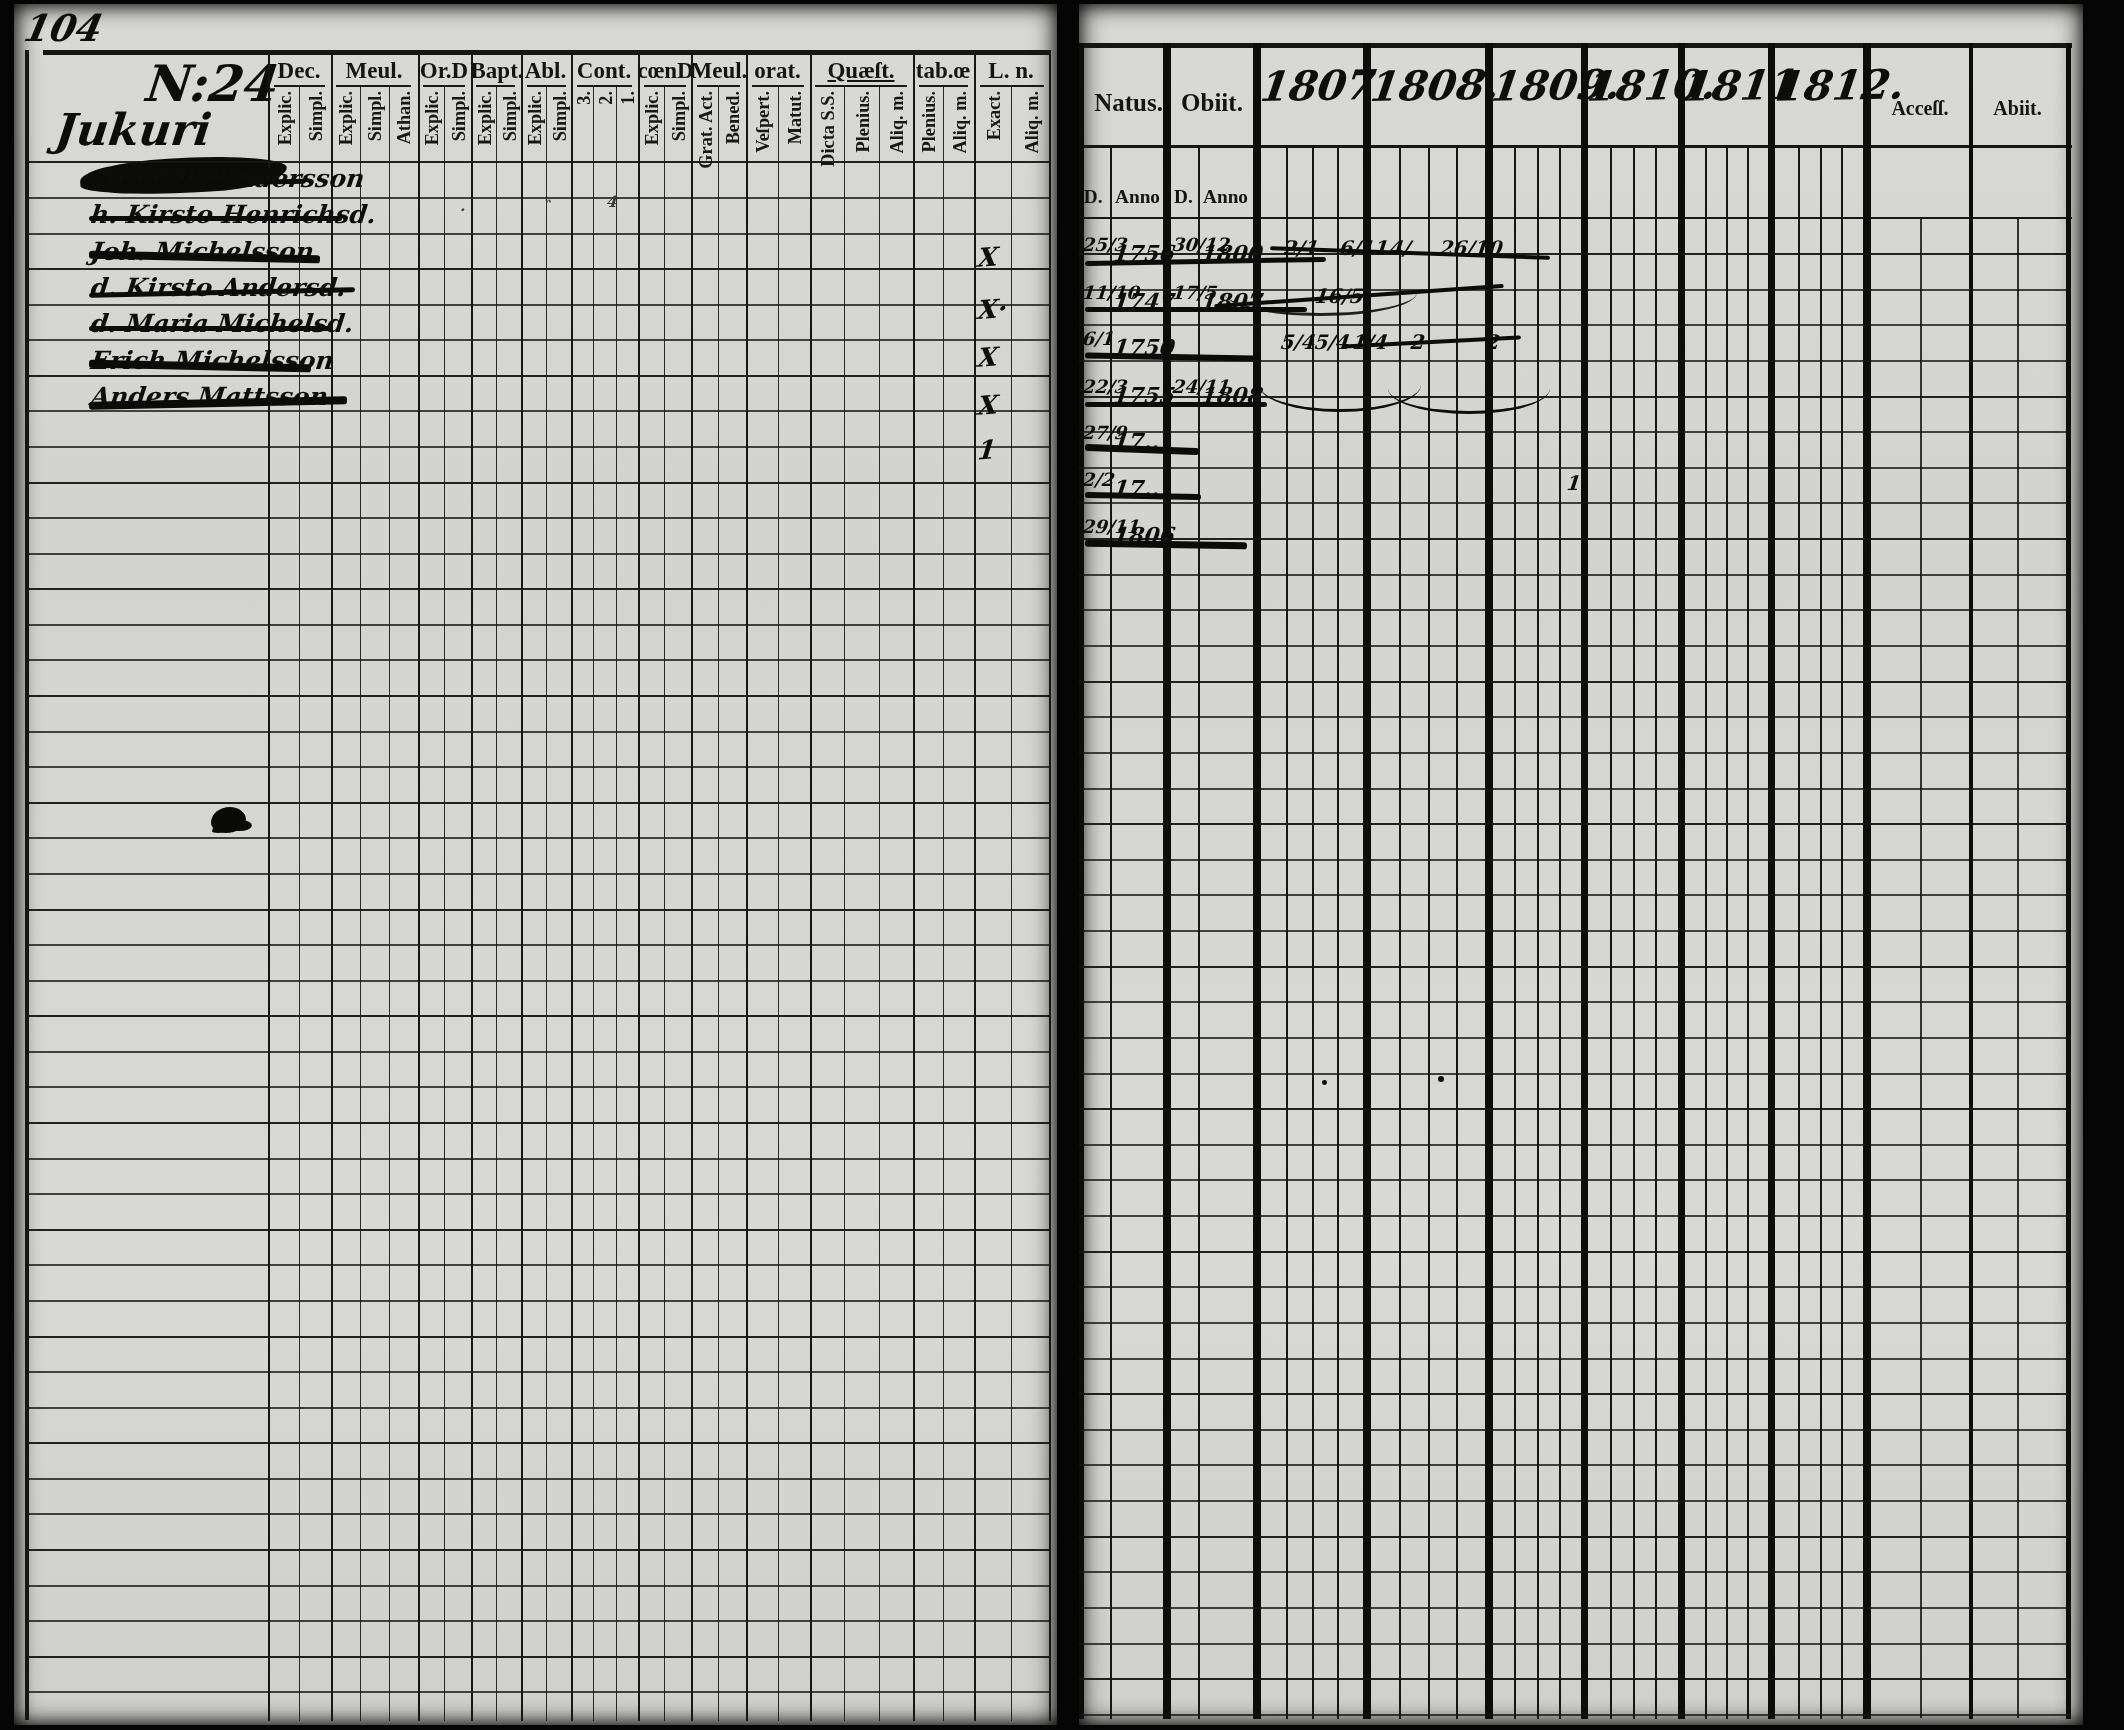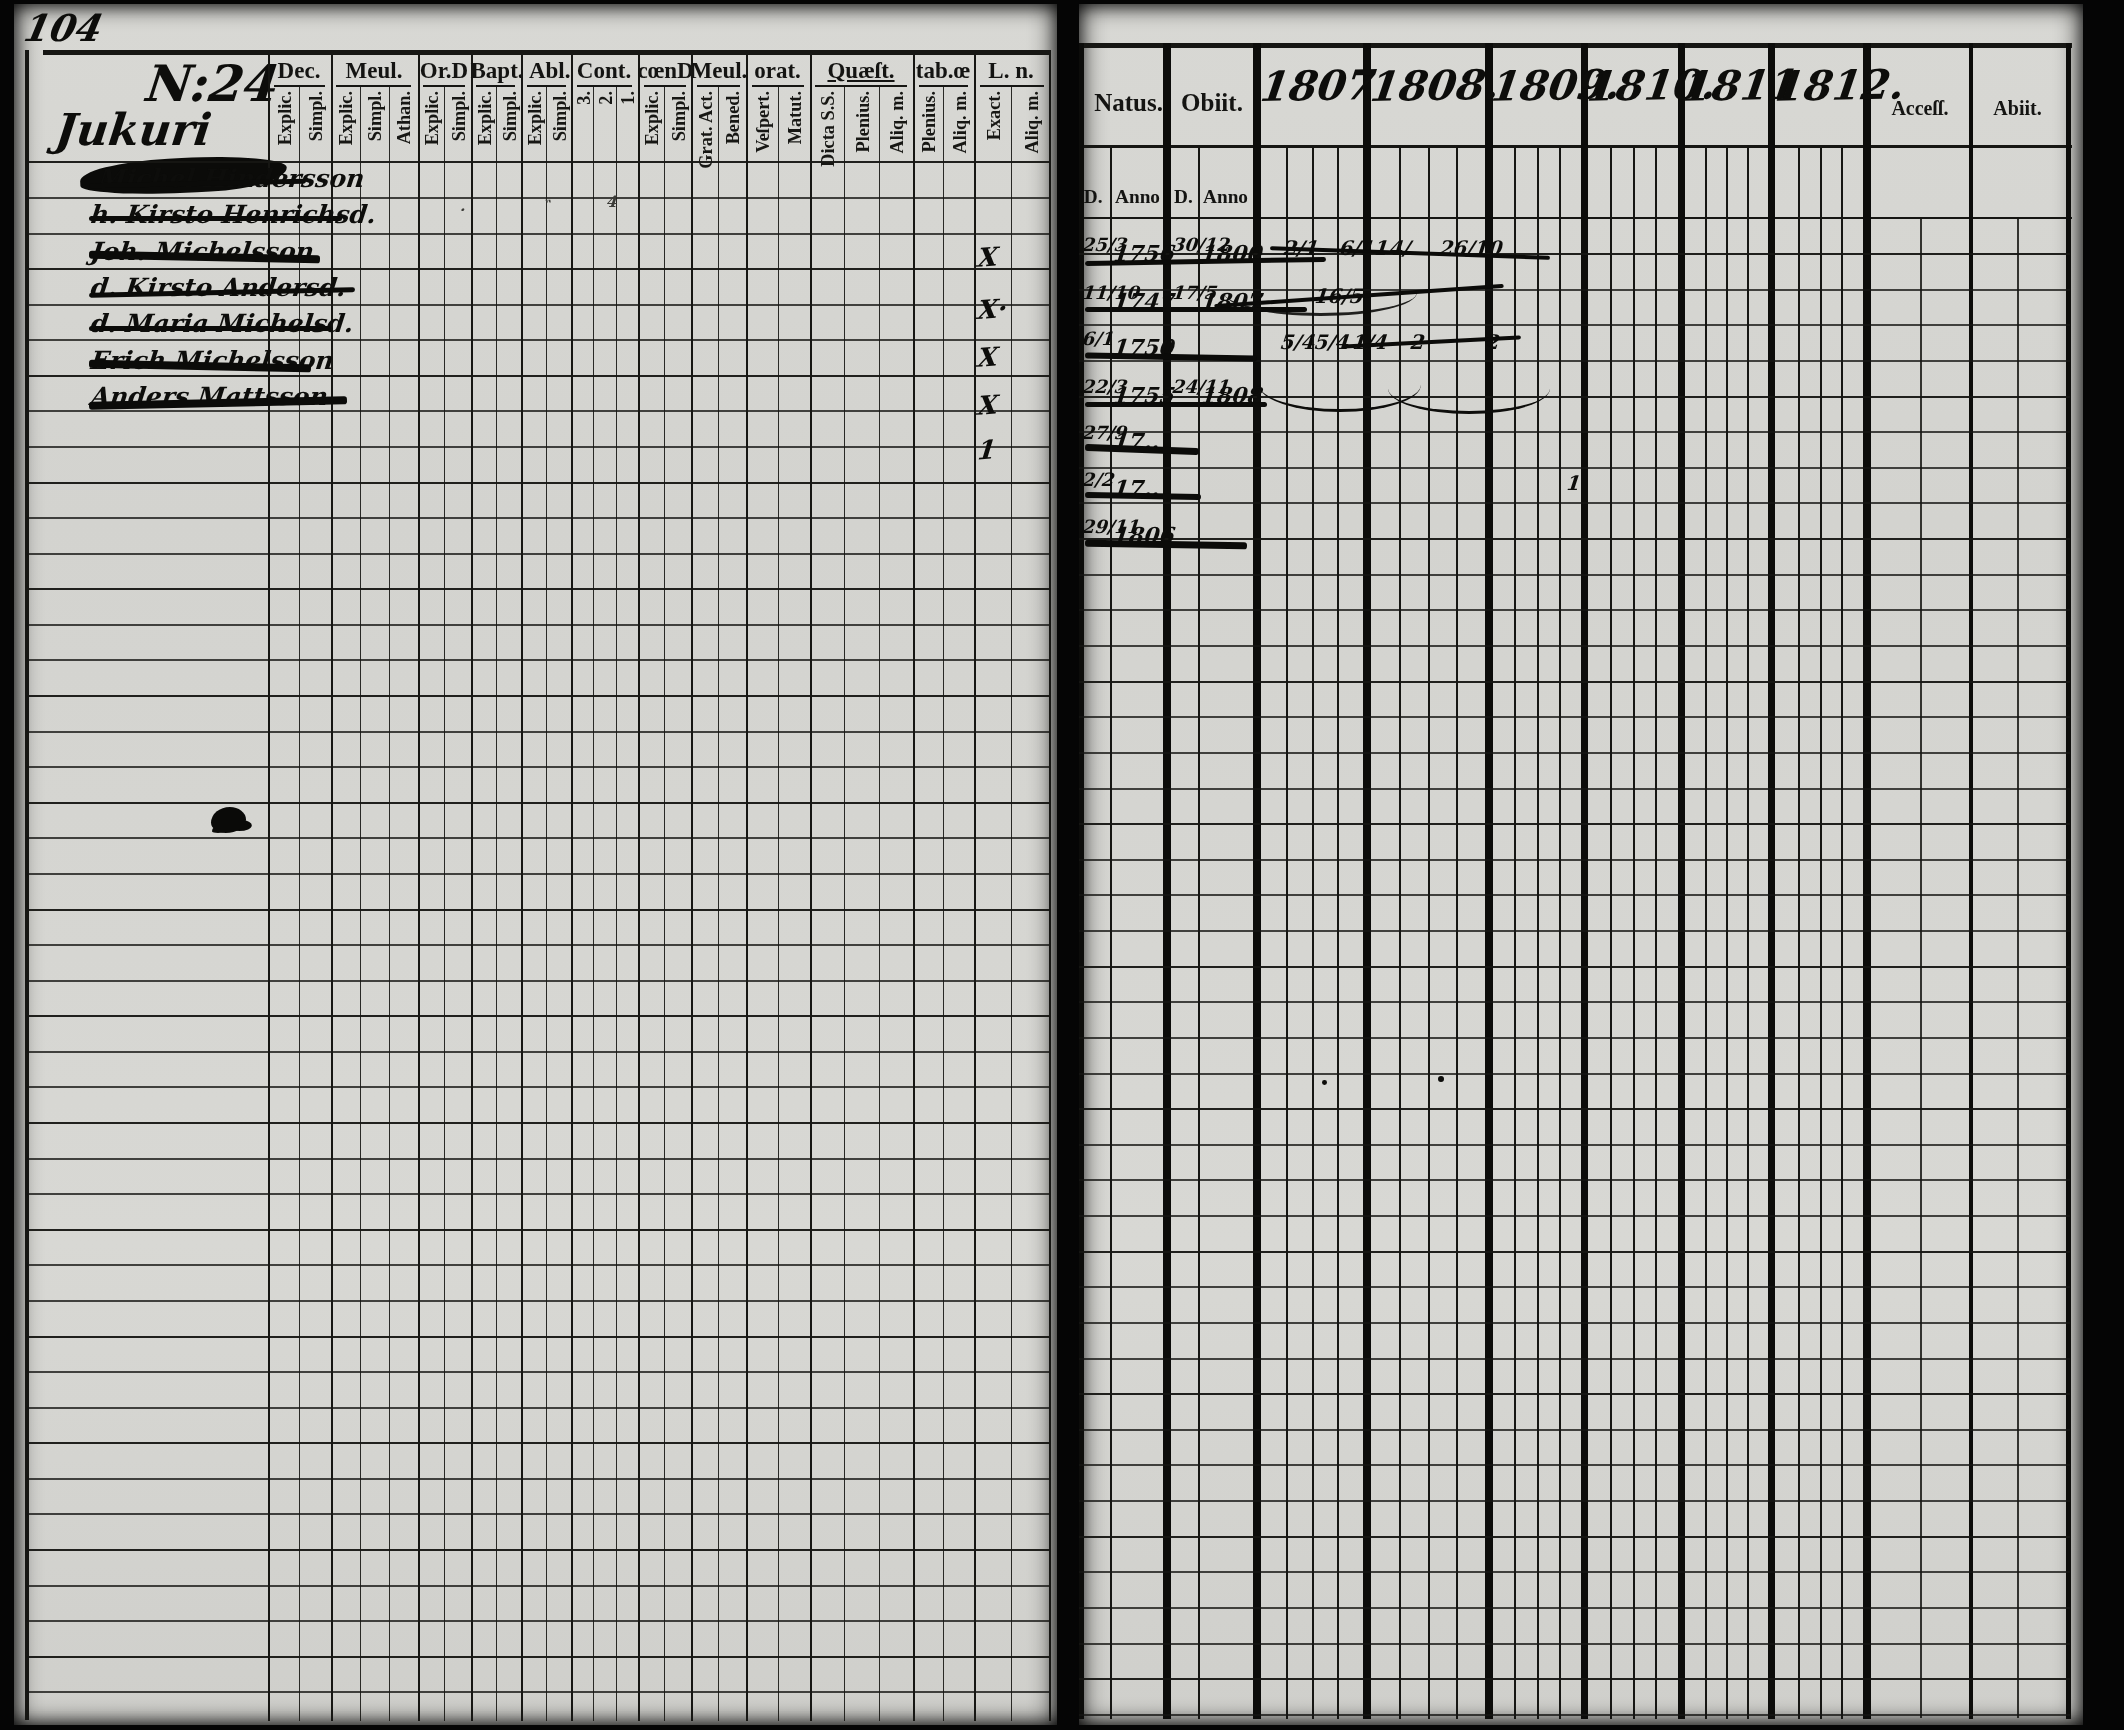--- a/index.html
+++ b/index.html
@@ -111,21 +111,21 @@
         <div class="sublabel" style="left: 408px; top: 87px; font-size: 18.3px;">Explic.</div>
         <div class="sublabel" style="left: 435px; top: 87px; font-size: 18.3px;">Simpl.</div>
         <div class="line" style="left: 457px; top: 51px; width: 2.4px; height: 1666px;"></div>
         <div class="line" style="left: 482px; top: 83px; width: 1.5px; height: 1634px; opacity: 0.9;"></div>
         <div class="pr grouplabel" style="left: 457px; top: 54px; width: 50px; font-size: 23px;">Bapt.</div>
         <div class="line" style="left: 462px; top: 81px; width: 39px; height: 2.4px;"></div>
         <div class="sublabel" style="left: 461px; top: 87px; font-size: 18.3px;">Explic.</div>
         <div class="sublabel" style="left: 486px; top: 87px; font-size: 18.3px;">Simpl.</div>
         <div class="line" style="left: 507px; top: 51px; width: 2.4px; height: 1666px;"></div>
         <div class="line" style="left: 532px; top: 83px; width: 1.5px; height: 1634px; opacity: 0.9;"></div>
-        <div class="pr grouplabel" style="left: 507px; top: 54px; width: 50px; font-size: 23px; text-align: right;">Abl.</div>
+        <div class="pr grouplabel" style="left: 507px; top: 54px; width: 50px; font-size: 23px;">Abl.</div>
         <div class="line" style="left: 513px; top: 81px; width: 39px; height: 2.4px;"></div>
         <div class="sublabel" style="left: 511px; top: 87px; font-size: 18.3px;">Explic.</div>
         <div class="sublabel" style="left: 536px; top: 87px; font-size: 18.3px;">Simpl.</div>
         <div class="line" style="left: 557px; top: 51px; width: 2.4px; height: 1666px;"></div>
         <div class="line" style="left: 579px; top: 83px; width: 1.5px; height: 1634px; opacity: 0.9;"></div>
         <div class="line" style="left: 602px; top: 83px; width: 1.5px; height: 1634px; opacity: 0.9;"></div>
         <div class="pr grouplabel" style="left: 557px; top: 54px; width: 67px; font-size: 23px;">Cont.</div>
         <div class="line" style="left: 563px; top: 81px; width: 55px; height: 2.4px;"></div>
         <div class="sublabel" style="left: 560px; top: 87px; font-size: 18.3px;">3.</div>
         <div class="sublabel" style="left: 582px; top: 87px; font-size: 18.3px;">2.</div>

